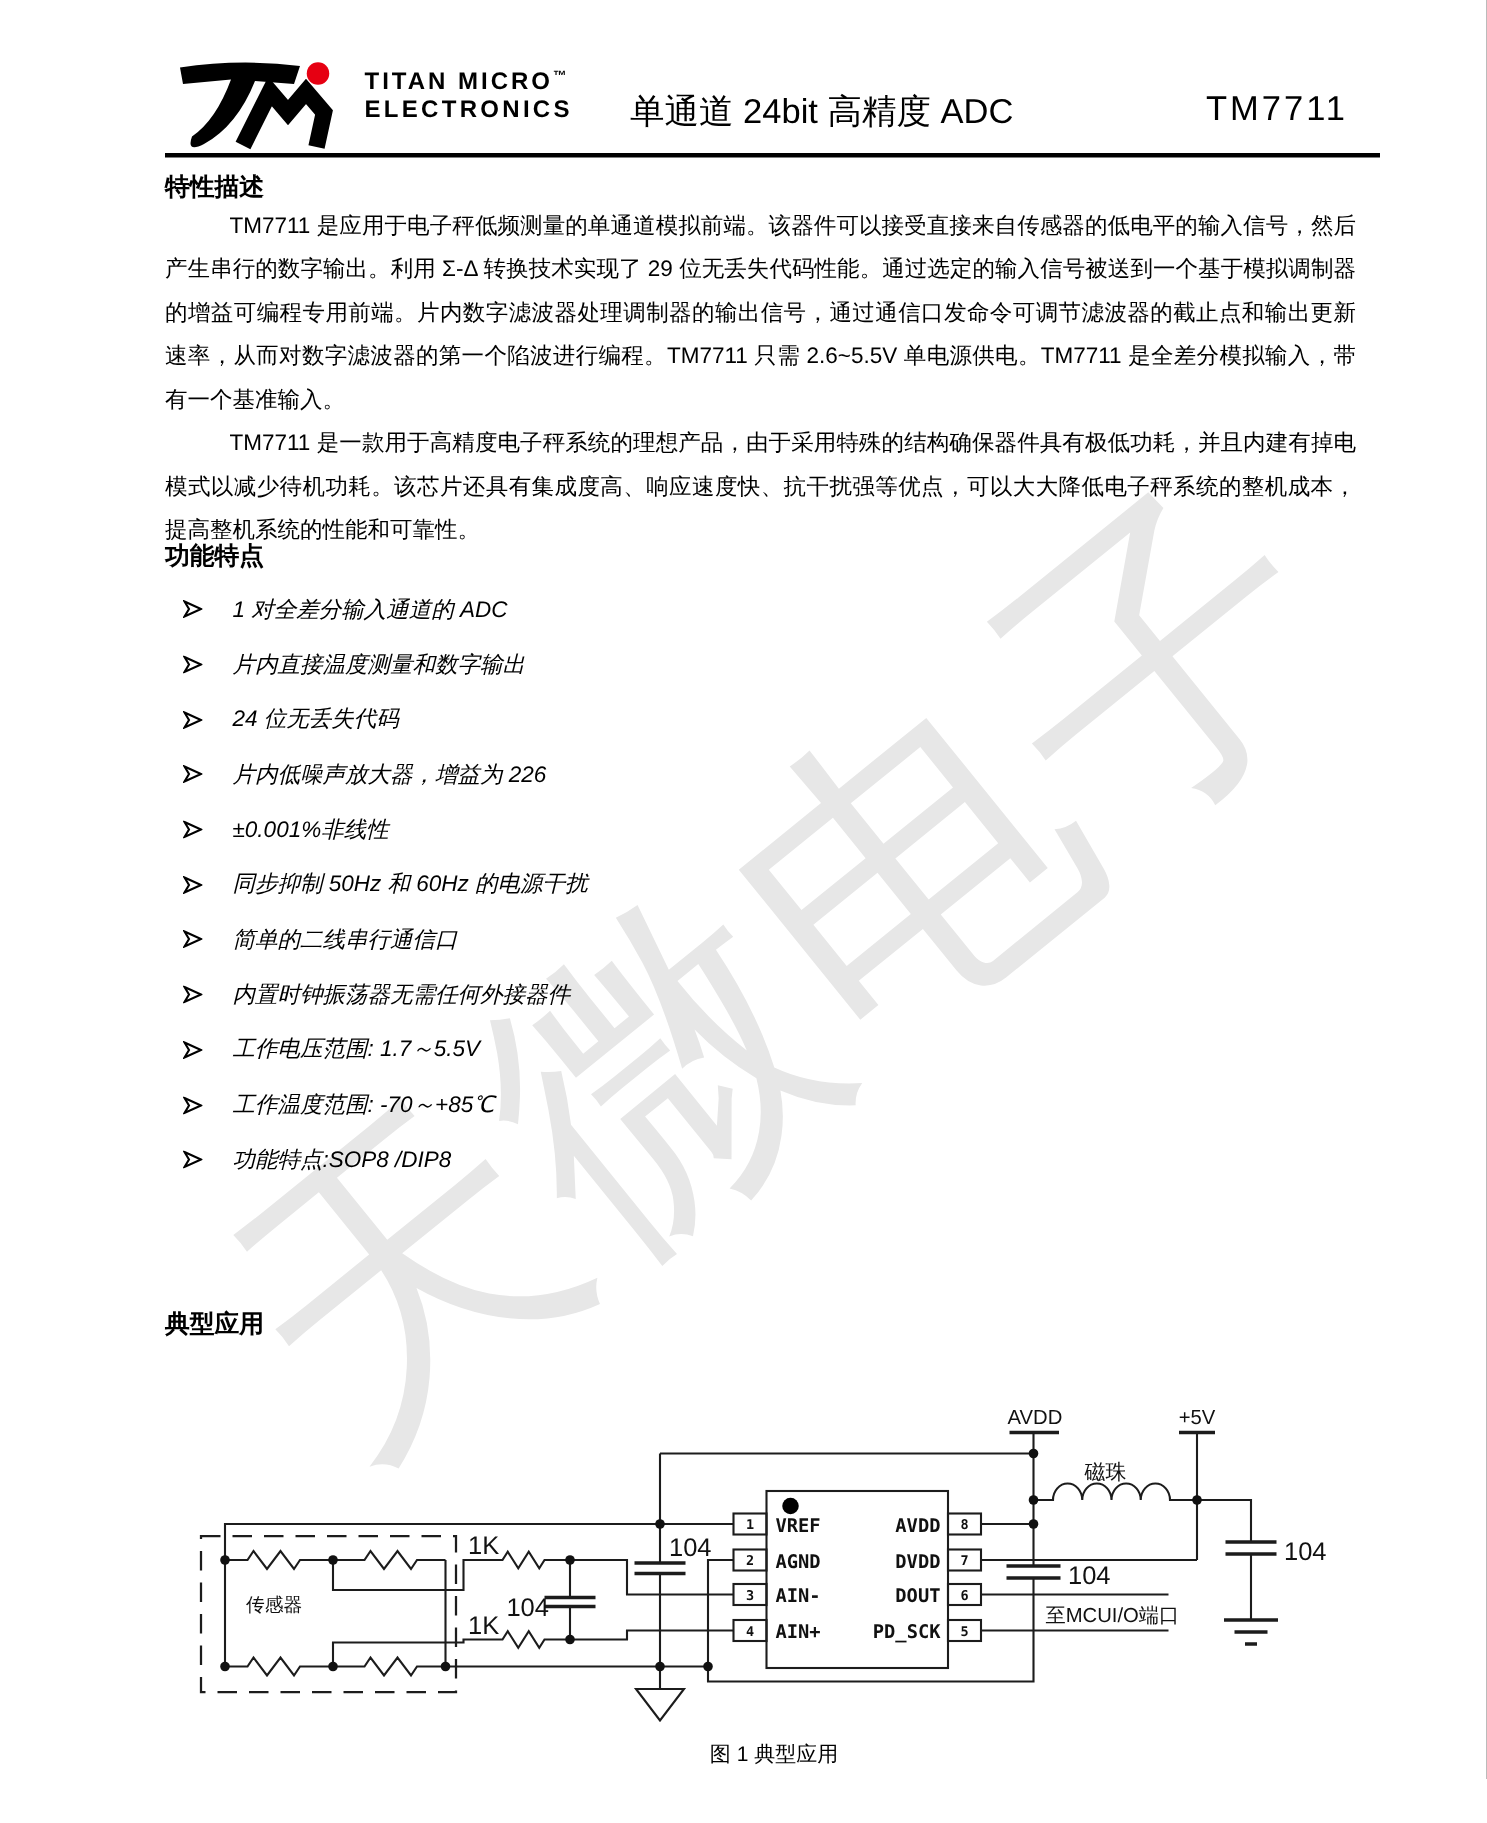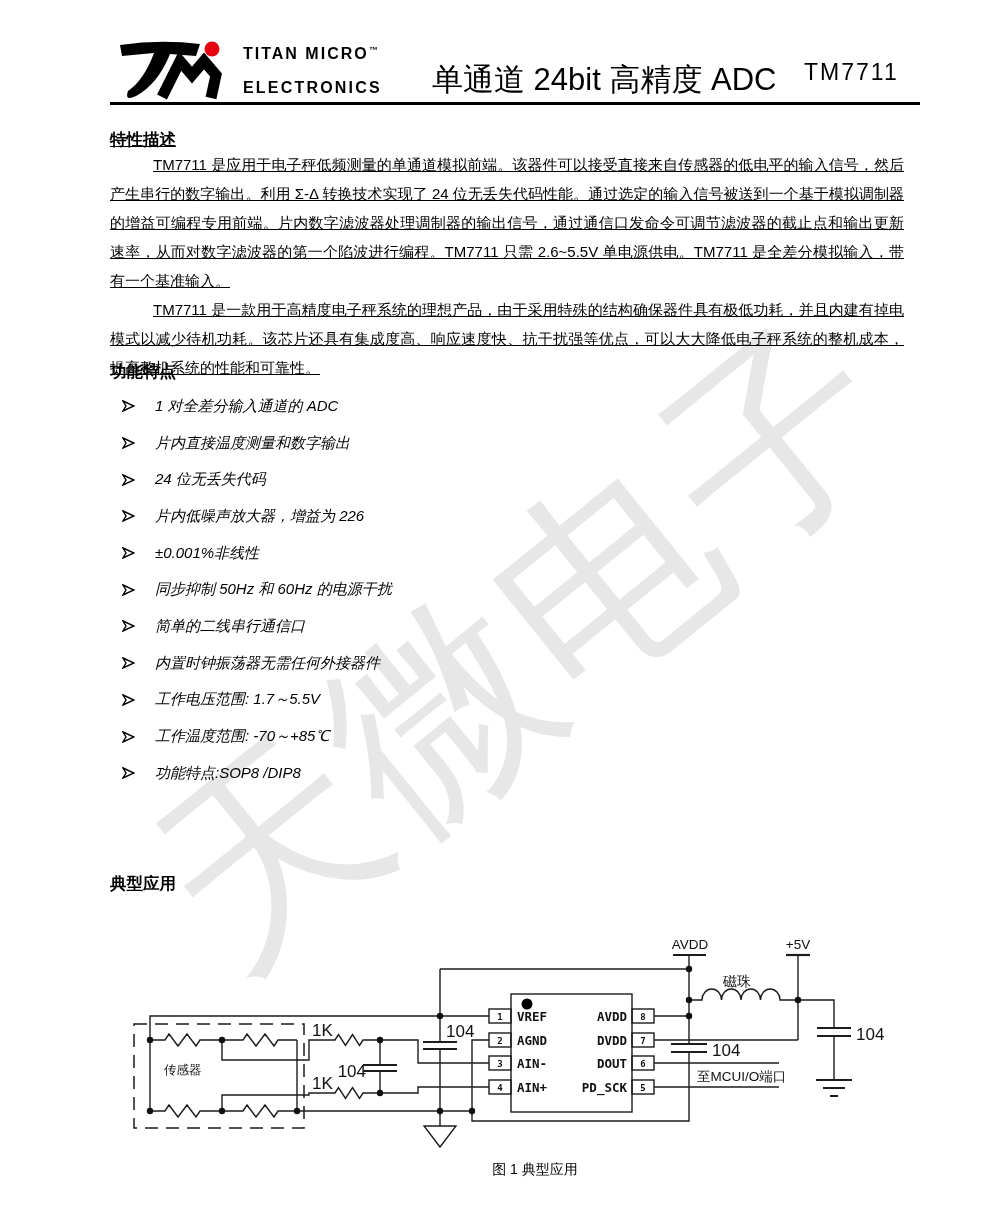--- a/index.html
+++ b/index.html
@@ -12,35 +12,35 @@
     position:absolute; left:187px; top:810px; font-size:215px; line-height:215px;
     white-space:nowrap; color:#e7e7e7; transform:rotate(-39deg); transform-origin:0 50%;
     z-index:0; letter-spacing:2px; user-select:none;
   }
   .layer{position:absolute; inset:0; z-index:1;padding-left:39px;}
   
   .logo-svg{position:absolute; left:100px; top:36px;}
   .company{position:absolute; left:243px; top:46px; line-height:1;}
   .company .l1{font-weight:bold; font-size:16px; letter-spacing:2px; white-space:nowrap;}
   .company .tm{font-size:9px; vertical-align:super; letter-spacing:0;}
-  .company .l2{font-weight:bold; font-size:16px; letter-spacing:2.2px; margin-top:18px;}
-  .doc-title{position:absolute; left:432px; top:59px; font-size:31px; white-space:nowrap;}
+  .company .l2{font-weight:bold; font-size:16px; letter-spacing:2.2px; margin-top:3px;}
+  .doc-title{position:absolute; left:420px; top:59px; font-size:23px; white-space:nowrap;}
   .part-no{position:absolute; left:804px; top:59px; font-size:23px; letter-spacing:2px;}
   .header-rule{position:absolute; left:110px; top:102px; width:810px; height:2.5px; background:#000;}
   
   .sec{position:absolute; left:110px; width:794px;}
   .sec h2{margin:0; font-size:16.5px; font-weight:bold; line-height:22px;}
   .sec p{margin:0; font-size:15px; line-height:29px; text-align:justify; text-indent:43px;}
-  #sec-desc{top:128px;text-decoration:underline;}
+  #sec-desc{top:114px;}
   #sec-feat{top:360px;}
   #sec-feat ul{list-style:none; margin:6px 0 0 0; padding:0;font-style:italic;}
   #sec-feat li{position:relative; height:36.7px; display:flex; align-items:center; padding-left:45px; font-size:15px;}
   #sec-feat li .bullet{position:absolute; left:12px; top:50%; margin-top:-6px;}
   #sec-app{top:872px;}
-  .fig-caption{position:absolute; left:385px; top:1161px; width:300px; text-align:center; font-size:14px; z-index:2;}
+  .fig-caption{position:absolute; left:366px; top:1161px; width:300px; text-align:center; font-size:14px; z-index:2;}
   
   .schematic{position:absolute; inset:0; z-index:1; pointer-events:none;}
   .schematic .w{fill:none; stroke:#1c1c1c; stroke-width:1.4px;}
   .schematic .w2{fill:none; stroke:#1c1c1c; stroke-width:2.2px;}
   .schematic .dot{fill:#111;}
   .schematic text{fill:#111;}
   .lab{font-size:17px;}
   .lab-s{font-size:13.5px;}
   .lab-cjk{font-size:14px;}
   .pin-name{font-family:"DejaVu Sans Mono", monospace; font-weight:bold; font-size:12.5px;}
@@ -63,21 +63,21 @@
     <div class="company">
       <div class="l1"><span>TITAN MICRO</span><span class="tm">™</span></div>
       <div class="l2">ELECTRONICS</div>
     </div>
     <div class="doc-title">单通道 24bit 高精度 ADC</div>
     <div class="part-no">TM7711</div>
     <div class="header-rule"></div>
 
     <div class="sec" id="sec-desc">
       <h2>特性描述</h2>
-      <p>TM7711 是应用于电子秤低频测量的单通道模拟前端。该器件可以接受直接来自传感器的低电平的输入信号，然后产生串行的数字输出。利用 Σ-Δ 转换技术实现了 24 位无丢失代码性能。通过选定的输入信号被送到一个基于模拟调制器的增益可编程专用前端。片内数字滤波器处理调制器的输出信号，通过通信口发命令可调节滤波器的截止点和输出更新速率，从而对数字滤波器的第一个陷波进行编程。TM7711 只需 2.6~5.5V 单电源供电。TM7711 是全差分模拟输入，带有一个基准输入。</p>
+      <p>TM7711 是应用于电子秤低频测量的单通道模拟前端。该器件可以接受直接来自传感器的低电平的输入信号，然后产生串行的数字输出。利用 Σ-Δ 转换技术实现了 29 位无丢失代码性能。通过选定的输入信号被送到一个基于模拟调制器的增益可编程专用前端。片内数字滤波器处理调制器的输出信号，通过通信口发命令可调节滤波器的截止点和输出更新速率，从而对数字滤波器的第一个陷波进行编程。TM7711 只需 2.6~5.5V 单电源供电。TM7711 是全差分模拟输入，带有一个基准输入。</p>
       <p>TM7711 是一款用于高精度电子秤系统的理想产品，由于采用特殊的结构确保器件具有极低功耗，并且内建有掉电模式以减少待机功耗。该芯片还具有集成度高、响应速度快、抗干扰强等优点，可以大大降低电子秤系统的整机成本，提高整机系统的性能和可靠性。</p>
     </div>
 
     <div class="sec" id="sec-feat">
       <h2>功能特点</h2>
       <ul>
         <li>
             <svg class="bullet" width="13" height="12">
               <polygon points="1,1 12,6 1,11 4,6" fill="#fff" stroke="#000" stroke-width="1.4"></polygon>
             </svg>

